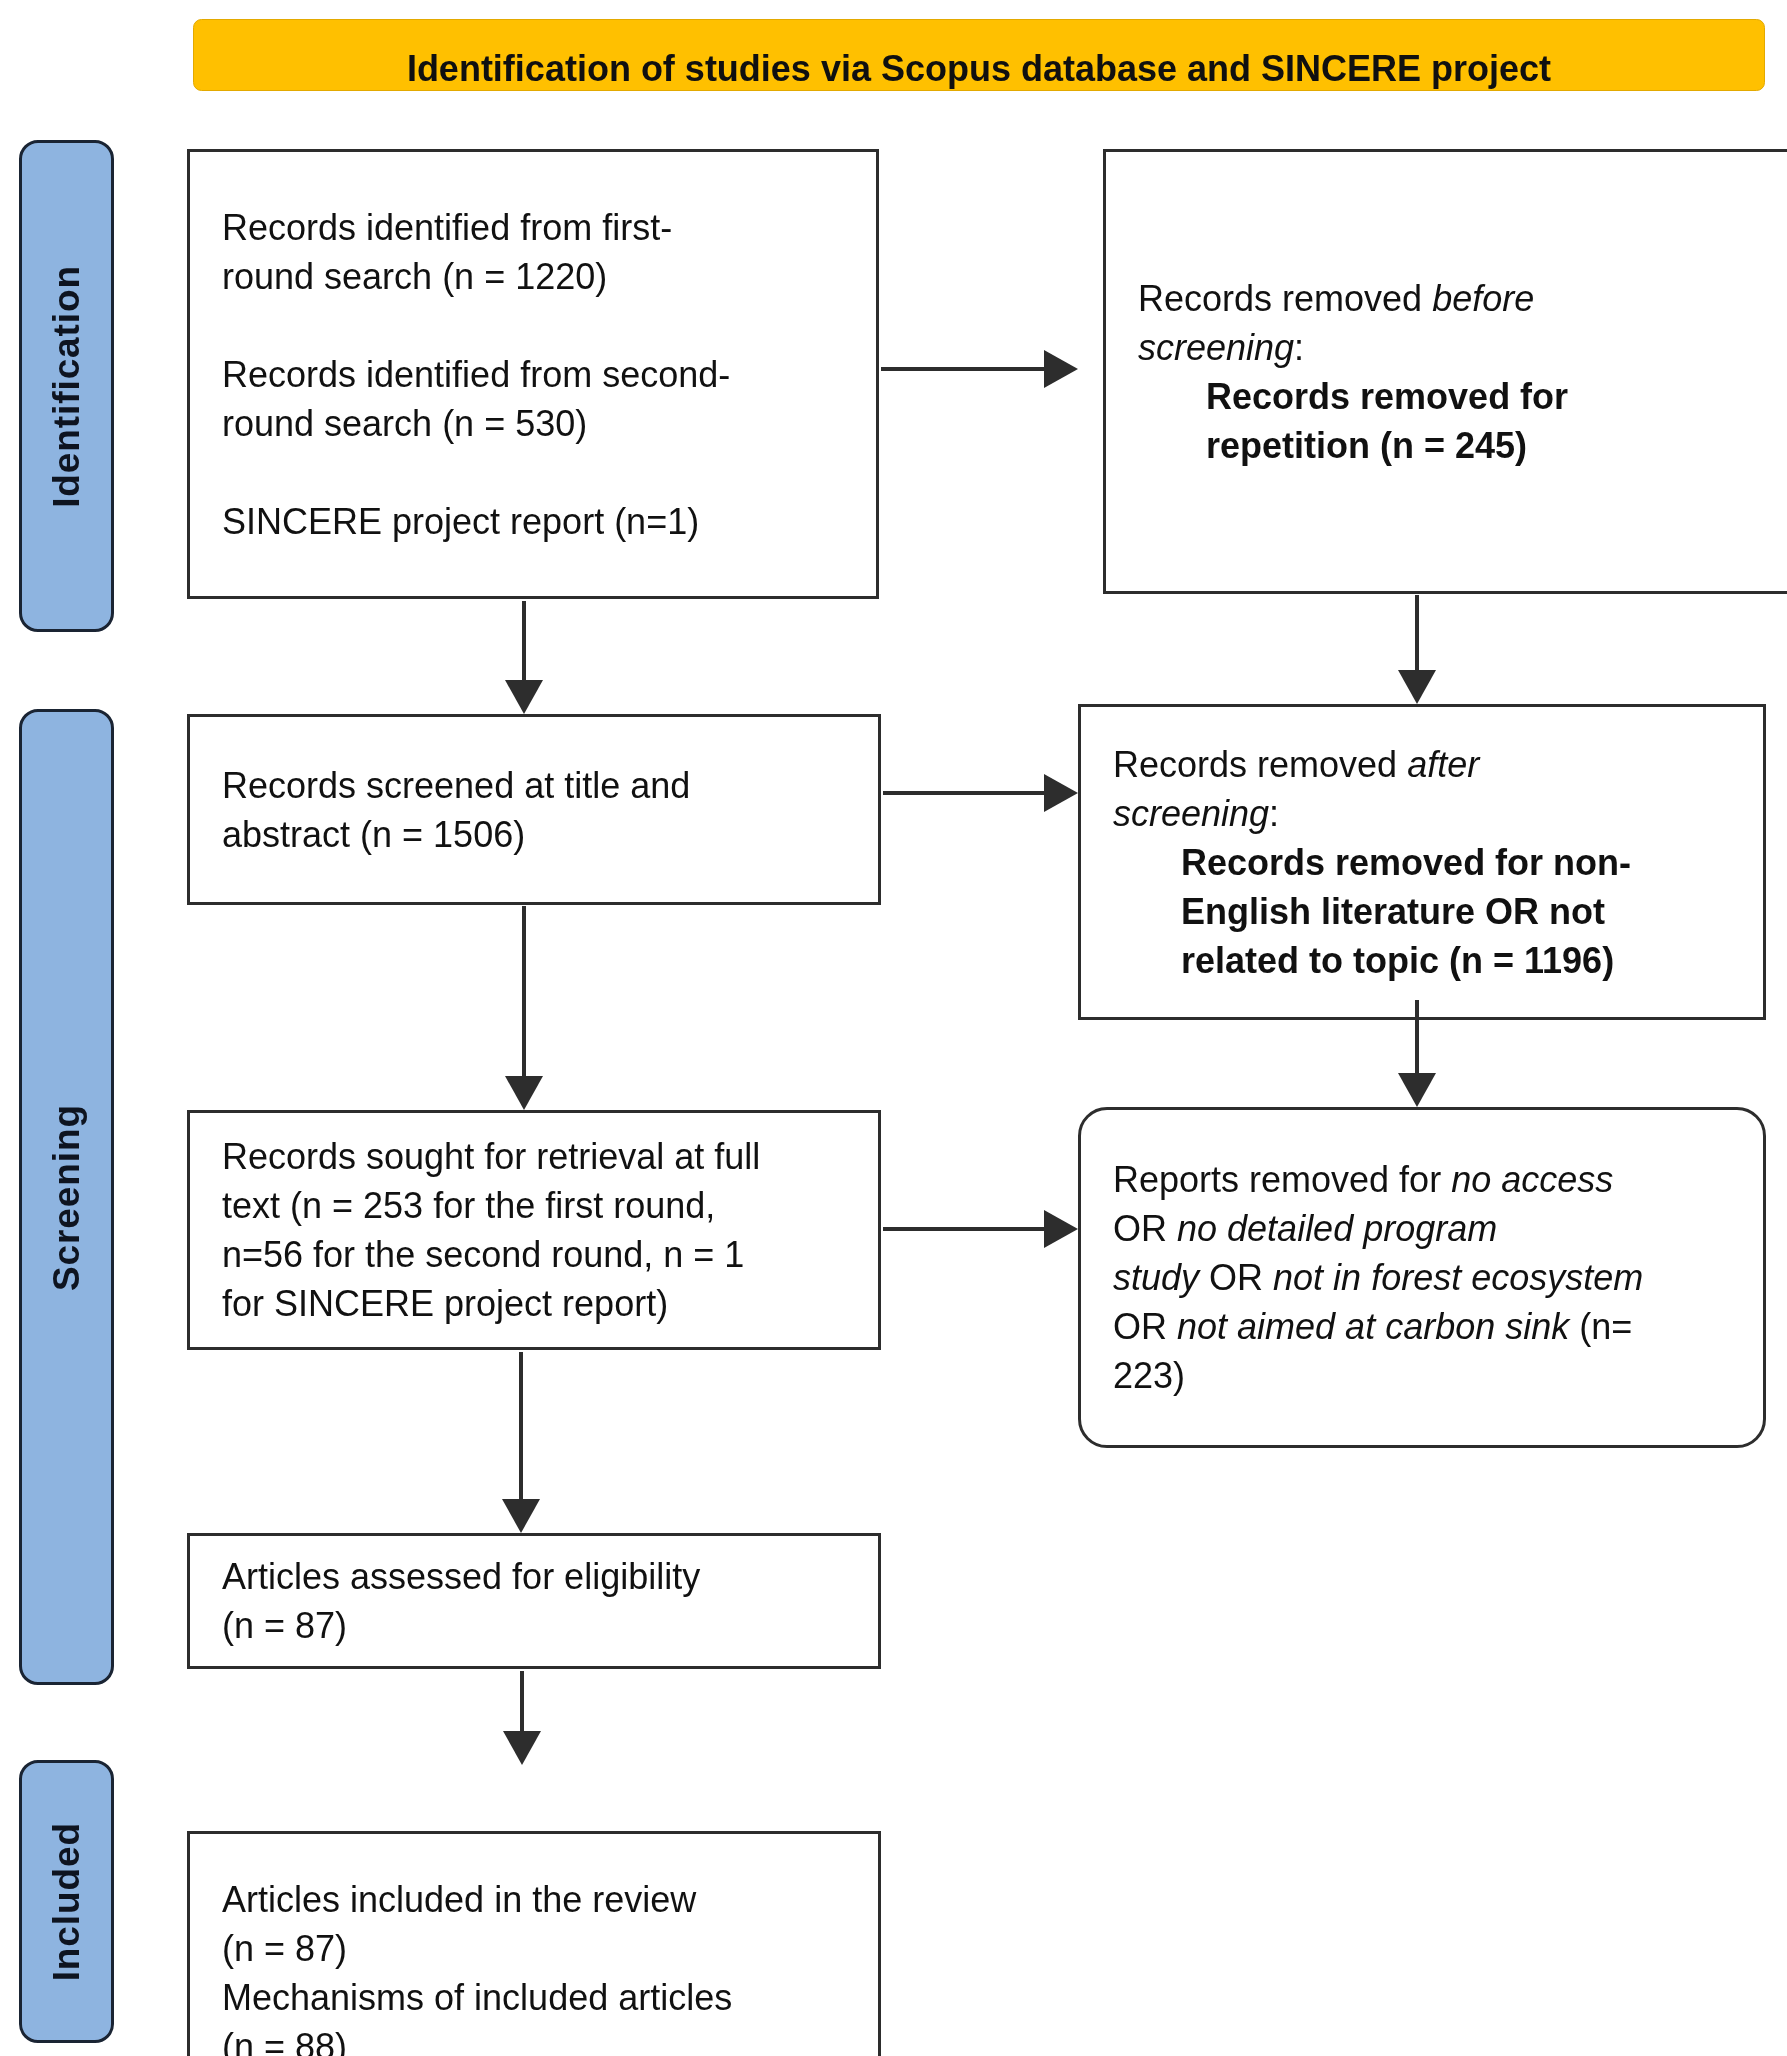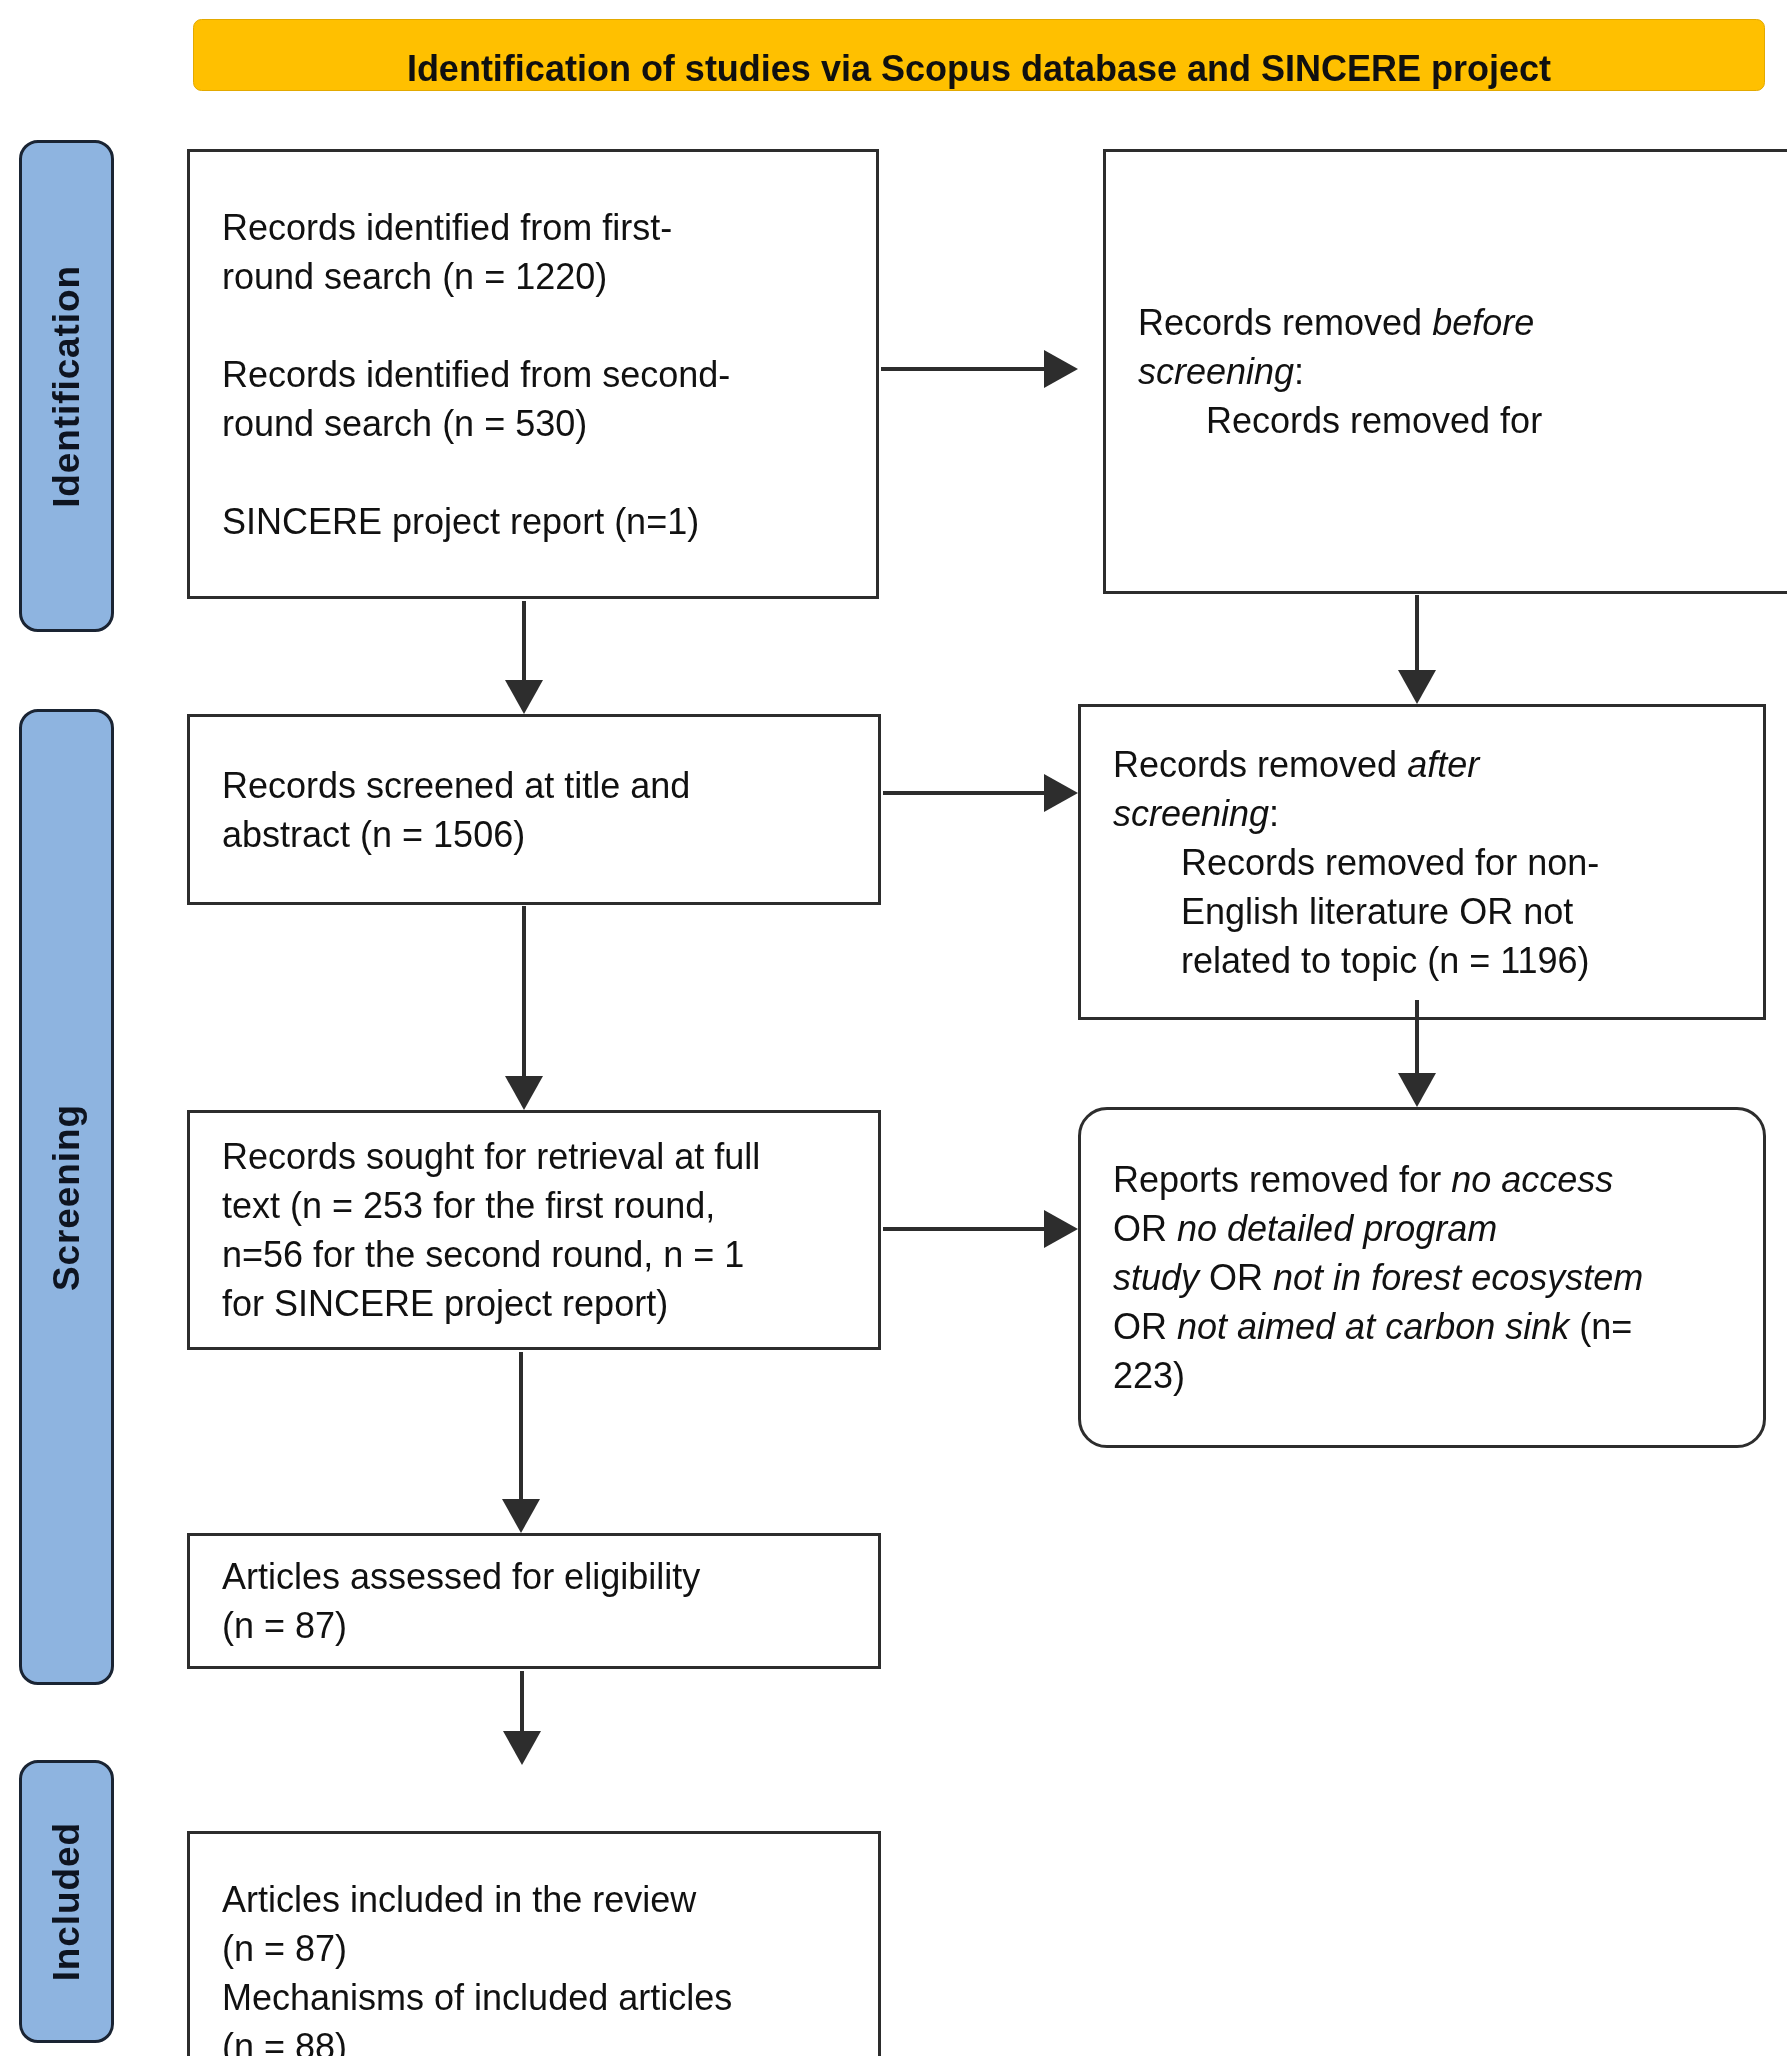--- a/index.html
+++ b/index.html
@@ -41,21 +41,21 @@
   
   .box {
     position: absolute;
     background: #fff;
     border: 3.4px solid var(--box-border, #2D2D2D);
     padding: 0 32px;
     display: flex; flex-direction: column; justify-content: center;
     font-size: 36px; line-height: 49px;
   }
   .box .line { white-space: nowrap; min-height: 49px; }
-  .box .line.ind { padding-left: 68px; }
+  .box .line.ind { padding-left: 68px; font-weight: bold; }
   .it { font-style: italic; }
 
   .box-l1 { left: 187px;  top: 149px;  width: 692px; height: 450px; }
   .box-r1 { left: 1078px; top: 149px;  width: 688px; height: 445px; margin-left: 25px; }
   .box-l2 { left: 187px;  top: 714px;  width: 694px; height: 191px; }
   .box-r2 { left: 1078px; top: 704px;  width: 688px; height: 316px; }
   .box-l3 { left: 187px;  top: 1110px; width: 694px; height: 240px; }
   .box-r3 { left: 1078px; top: 1107px; width: 688px; height: 341px; border-radius: 29px; }
   .box-l4 { left: 187px;  top: 1533px; width: 694px; height: 136px; }
   .box-l5 { left: 187px;  top: 1831px; width: 694px; height: 284px; }
@@ -99,20 +99,21 @@
       <div class="line">&nbsp;</div>
       <div class="line"><span>Records identified from second-</span></div>
       <div class="line"><span>round search (n = 530)</span></div>
       <div class="line">&nbsp;</div>
       <div class="line"><span>SINCERE project report (n=1)</span></div>
     </div>
   <div class="box box-r1">
       <div class="line"><span>Records removed </span><span class="it">before</span></div>
       <div class="line"><span class="it">screening</span><span>:</span></div>
       <div class="line ind"><span>Records removed for</span></div>
+      <div class="line ind"><span>repetition (n = 245)</span></div>
     </div>
   <div class="box box-l2">
       <div class="line"><span>Records screened at title and</span></div>
       <div class="line"><span>abstract (n = 1506)</span></div>
     </div>
   <div class="box box-r2">
       <div class="line"><span>Records removed </span><span class="it">after</span></div>
       <div class="line"><span class="it">screening</span><span>:</span></div>
       <div class="line ind"><span>Records removed for non-</span></div>
       <div class="line ind"><span>English literature OR not</span></div>

